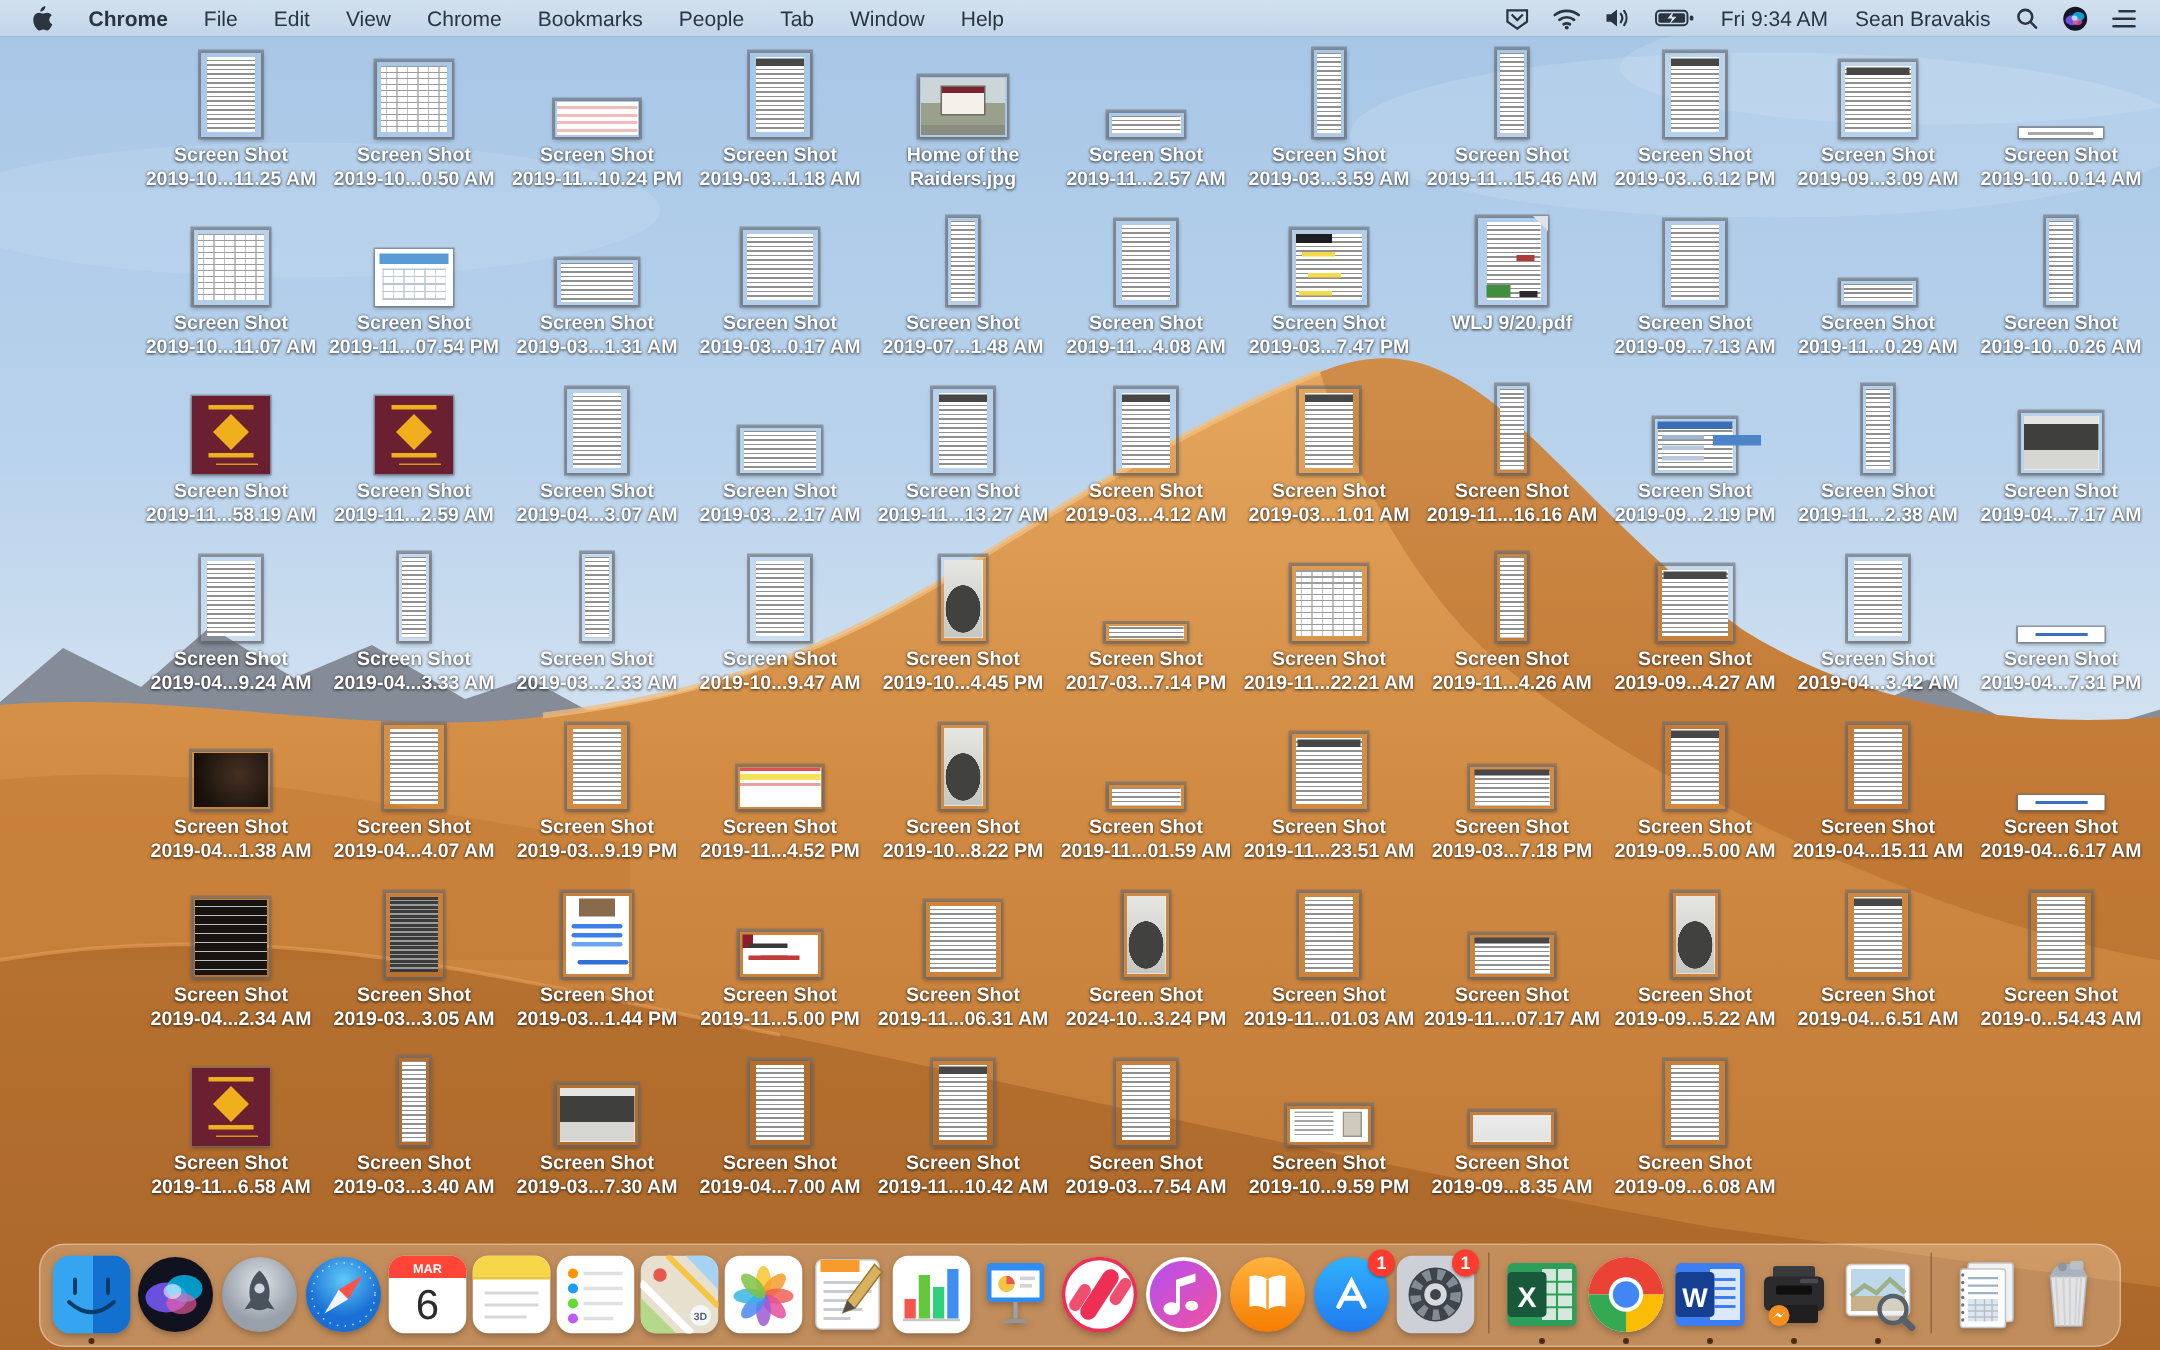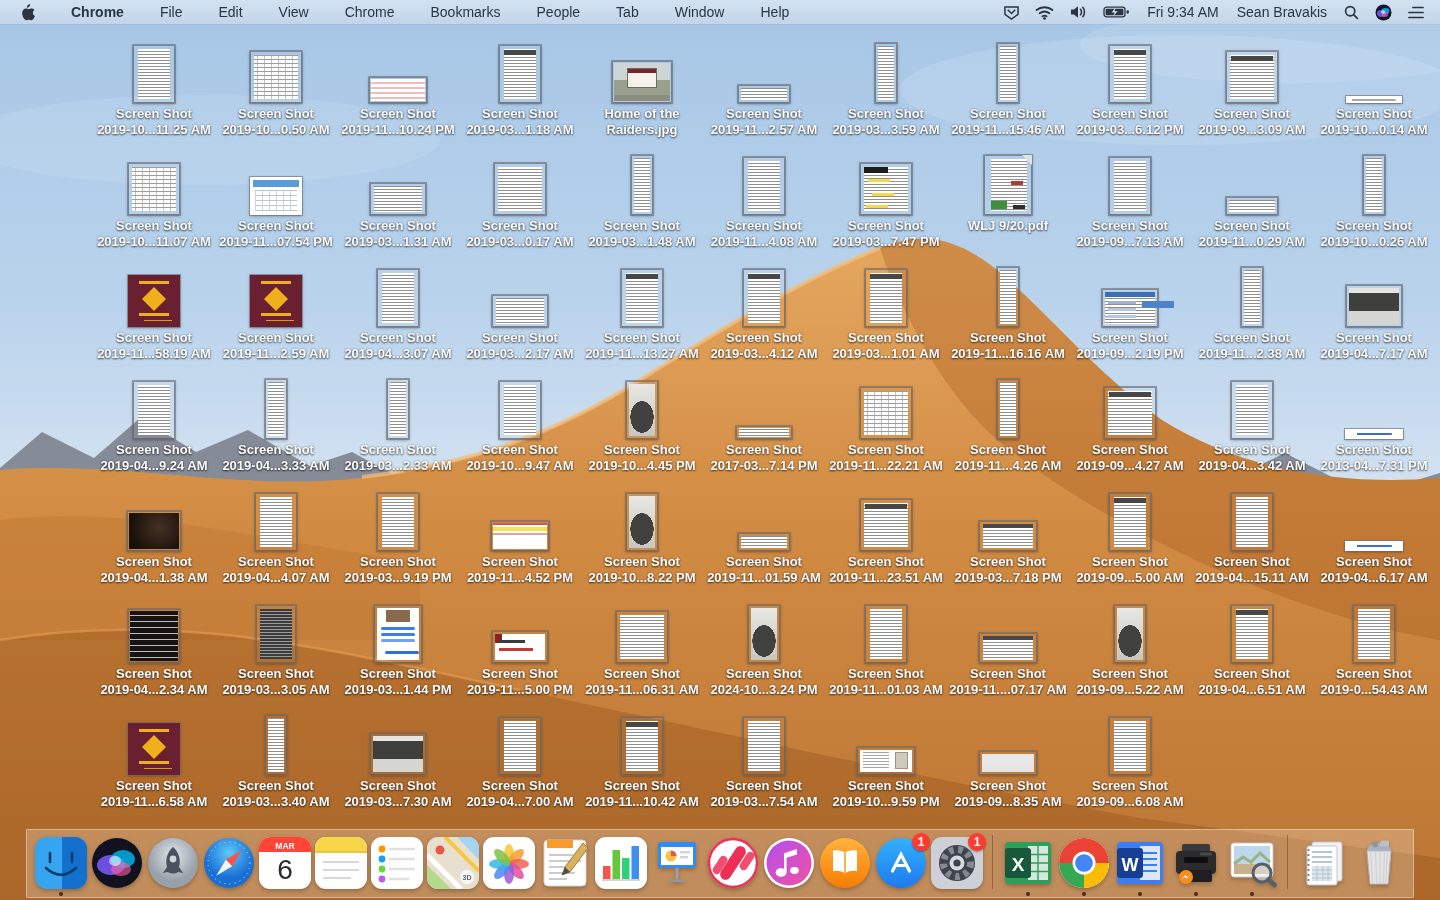--- a/index.html
+++ b/index.html
@@ -5,30 +5,30 @@
   html,body{margin:0;padding:0;width:1440px;height:900px;overflow:hidden;
     font-family:"Liberation Sans",sans-serif;-webkit-font-smoothing:antialiased;}
   .stage{position:relative;width:1440px;height:900px;overflow:hidden;background:#bcd3ea;}
   .wp{position:absolute;inset:0;width:100%;height:100%;}
 
   
   .menubar{position:absolute;top:0;left:0;right:0;height:24px;
     background:linear-gradient(rgba(214,228,241,.93),rgba(196,214,233,.93));
     display:flex;align-items:center;justify-content:space-between;
     font-size:14px;color:#2b3542;z-index:50;box-shadow:0 0 1px rgba(0,0,0,.25);}
-  .mb-left{display:flex;align-items:center;gap:16px;padding-left:10px;}
+  .mb-left{display:flex;align-items:center;gap:4px;padding-left:10px;}
   .mb-left .apple{display:flex;align-items:center;padding:0 10px;}
   .mb-item{padding:0 10px;white-space:nowrap;}
   .mb-app{font-weight:bold;}
   .mb-right{display:flex;align-items:center;gap:0;padding-right:8px;}
   .mb-ic{display:flex;align-items:center;padding:0 8px;}
   .mb-text{padding:0 9px;white-space:nowrap;}
 
   
-  .grid{position:absolute;left:93px;top:27px;width:1342px;height:784px;z-index:10;
+  .grid{position:absolute;left:93px;top:16px;width:1342px;height:784px;z-index:10;
     display:grid;grid-template-columns:repeat(11,1fr);grid-auto-rows:112px;}
   .cell{display:flex;flex-direction:column;align-items:center;justify-content:flex-end;}
   .iconwrap{height:72px;display:flex;align-items:flex-end;justify-content:center;margin-bottom:3px;}
   .flabel{height:33px;text-align:center;font-size:13px;line-height:16px;font-weight:bold;color:#fff;
     text-shadow:0 1px 2px rgba(0,0,0,.65),0 0 2px rgba(0,0,0,.4);white-space:nowrap;}
   .flabel span{display:block;}
 
   
   .thumb{position:relative;background-color:#fff;background-clip:content-box;box-sizing:border-box;
     box-shadow:0 0 0 1px rgba(110,112,118,.6),0 1px 3px rgba(0,0,0,.38);}
@@ -111,21 +111,21 @@
   .t-card-wide-photo{width:58px;height:28px;padding:3px;}
   .t-card-wide-photo::before{content:"";position:absolute;top:5px;left:6px;width:26px;height:16px;
     background-image:repeating-linear-gradient(180deg,#a5a5a5 0 1px,transparent 1px 3px);}
   .t-card-wide-photo::after{content:"";position:absolute;top:5px;right:7px;width:13px;height:17px;background:#cfcabb;
     box-shadow:inset 0 0 0 1px #9a948a;}
   .t-card-blank-wide{width:58px;height:24px;padding:3px;background-image:linear-gradient(#ececec,#e2e2e2);}
 
   
   .dock{position:absolute;left:50%;transform:translateX(-50%);bottom:2px;z-index:60;
     display:flex;align-items:flex-end;gap:4px;padding:5px 8px 8px;
-    background:rgba(255,246,236,.26);border:1px solid rgba(255,255,255,.35);border-radius:1px;}
+    background:rgba(255,246,236,.26);border:1px solid rgba(255,255,255,.35);border-radius:17px;}
   .dock-item{position:relative;width:52px;height:52px;display:flex;align-items:center;justify-content:center;}
   .dock-item svg{width:52px;height:52px;display:block;filter:drop-shadow(0 2px 2px rgba(0,0,0,.25));}
   .dock-sep{width:1px;height:54px;background:rgba(60,30,10,.35);margin:0 5px;align-self:center;}
   .dock-badge{position:absolute;top:-4px;right:-3px;min-width:18px;height:18px;border-radius:9px;
     background:#ff3b30;color:#fff;font-size:12px;font-weight:bold;display:flex;align-items:center;
     justify-content:center;box-shadow:0 1px 2px rgba(0,0,0,.35);padding:0 3px;box-sizing:border-box;}
   .dock-dot{position:absolute;bottom:-7px;left:50%;transform:translateX(-50%);width:4px;height:4px;
     border-radius:50%;background:#4a2c14;}
 </style>
 </head>
@@ -368,21 +368,21 @@
           <span>Screen Shot</span>
           <span>2019-03...0.17 AM</span>
         </div>
       </div>
       <div class="cell">
         <div class="iconwrap">
           <div class="thumb t-clip-tall lines"></div>
         </div>
         <div class="flabel">
           <span>Screen Shot</span>
-          <span>2019-03...1.48 AM</span>
+          <span>2019-07...1.48 AM</span>
         </div>
       </div>
       <div class="cell">
         <div class="iconwrap">
           <div class="thumb t-clip-portrait lines"></div>
         </div>
         <div class="flabel">
           <span>Screen Shot</span>
           <span>2019-11...4.08 AM</span>
         </div>
@@ -619,21 +619,21 @@
           <span>Screen Shot</span>
           <span>2019-04...3.42 AM</span>
         </div>
       </div>
       <div class="cell">
         <div class="iconwrap">
           <div class="thumb t-banner-blue"></div>
         </div>
         <div class="flabel">
           <span>Screen Shot</span>
-          <span>2013-04...7.31 PM</span>
+          <span>2019-04...7.31 PM</span>
         </div>
       </div>
       <div class="cell">
         <div class="iconwrap">
           <div class="thumb t-photo-dark"></div>
         </div>
         <div class="flabel">
           <span>Screen Shot</span>
           <span>2019-04...1.38 AM</span>
         </div>

